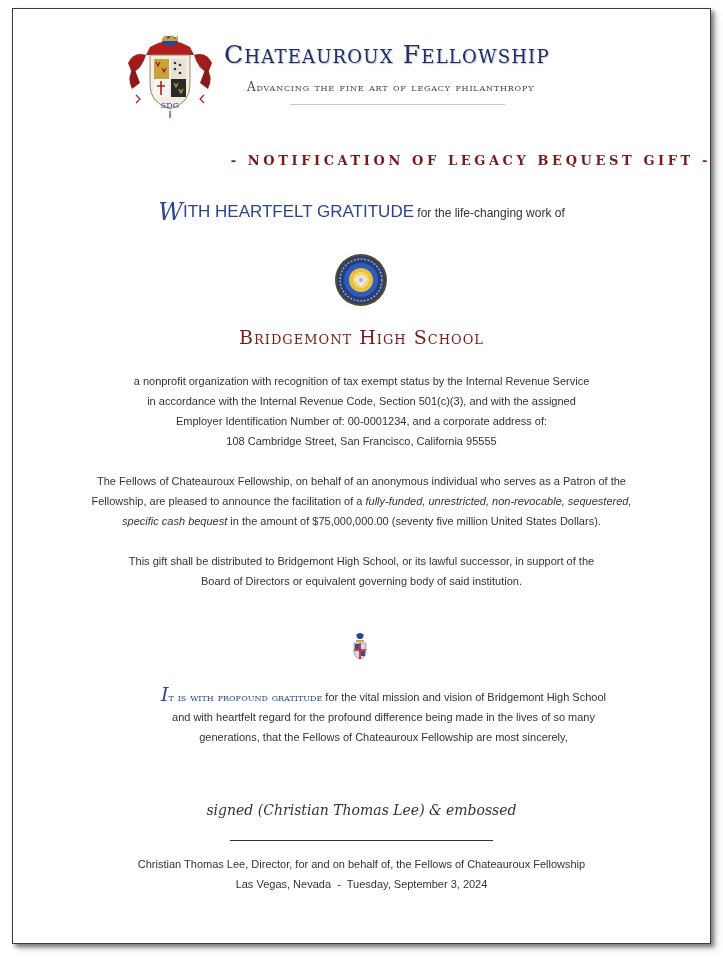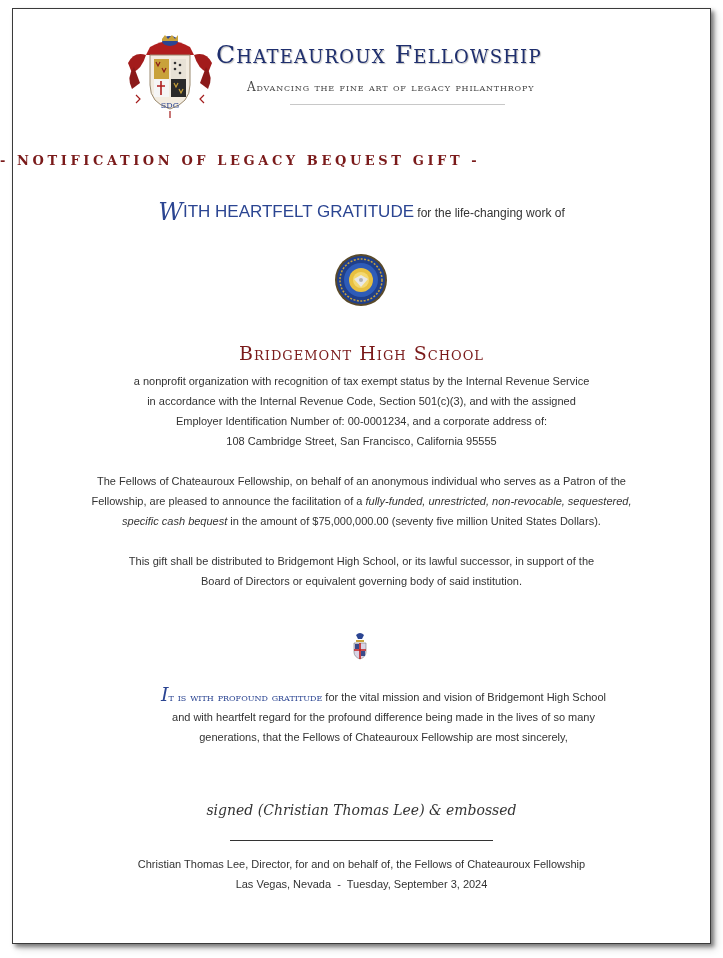--- a/index.html
+++ b/index.html
@@ -4,40 +4,40 @@
   <style>
     html, body { margin: 0; padding: 0; background: #ffffff; }
     body { width: 723px; height: 958px; position: relative; overflow: hidden; font-family: "Liberation Sans", sans-serif; color: #333; }
     .page {
       position: absolute; left: 12px; top: 8px; width: 697px; height: 934px;
       border: 1px solid #3a3a3a; background: #fff;
       box-shadow: 3px 3px 4px rgba(0,0,0,0.45), 5px 5px 8px rgba(0,0,0,0.15);
     }
     .crest { position: absolute; left: 120px; top: 33px; width: 100px; height: 85px; }
     .org-name {
-      position: absolute; left: 216px; top: 40px; font-family: "DejaVu Serif", serif;
+      position: absolute; left: 224px; top: 40px; font-family: "DejaVu Serif", serif;
       font-size: 25px; color: #1f2f6e; letter-spacing: 1.2px; font-variant: small-caps;
       text-shadow: 1px 1px 1px rgba(0,0,0,0.25); white-space: nowrap;
     }
     .tagline {
       position: absolute; left: 247px; top: 80px; font-family: "DejaVu Serif", serif;
       font-size: 12px; color: #444; letter-spacing: 0.8px; font-variant: small-caps; white-space: nowrap;
     }
     .header-rule { position: absolute; left: 290px; top: 104px; width: 215px; height: 1px; background: #c8c8c8; }
     .doc-title {
-      position: absolute; left: 0; width: 711px; top: 153px; text-align: left;
+      position: absolute; left: 0; width: 711px; top: 153px; text-align: right;
       font-family: "DejaVu Serif", serif; font-size: 13px; color: #7a1a1a; letter-spacing: 3.6px; font-weight: bold; white-space: nowrap;
     }
     .intro { position: absolute; left: 0; width: 723px; top: 198px; text-align: center; font-size: 12px; color: #333; white-space: nowrap; }
     .intro .lead { color: #2b4592; font-size: 17px; }
     .intro .drop { font-family: "DejaVu Serif", serif; font-style: italic; font-size: 24px; color: #2b4592; vertical-align: -3px; }
     .seal { position: absolute; left: 334px; top: 253px; width: 54px; height: 54px; }
     .school-name {
       position: absolute; left: 0; width: 723px; top: 326px; text-align: center;
-      font-family: "DejaVu Serif", serif; font-size: 19px; color: #7a1a1a; font-variant: small-caps; letter-spacing: 1px; margin-top: 16px;
+      font-family: "DejaVu Serif", serif; font-size: 19px; color: #7a1a1a; font-variant: small-caps; letter-spacing: 1px;
     }
     .para { position: absolute; left: 0; width: 723px; text-align: center; font-size: 11px; line-height: 20px; color: #333; }
     .para em { font-style: italic; }
     .p1 { top: 371px; }
     .p2 { top: 471px; }
     .p3 { top: 551px; }
     .mini-crest { position: absolute; left: 352px; top: 632px; width: 16px; height: 28px; }
     .p4 { top: 684px; margin-left: 22px; }
     .p4 .lead { font-family: "DejaVu Serif", serif; color: #2b4592; font-size: 12px; font-variant: small-caps; }
     .p4 .drop { font-family: "DejaVu Serif", serif; font-style: italic; font-size: 19px; color: #2b4592; }

